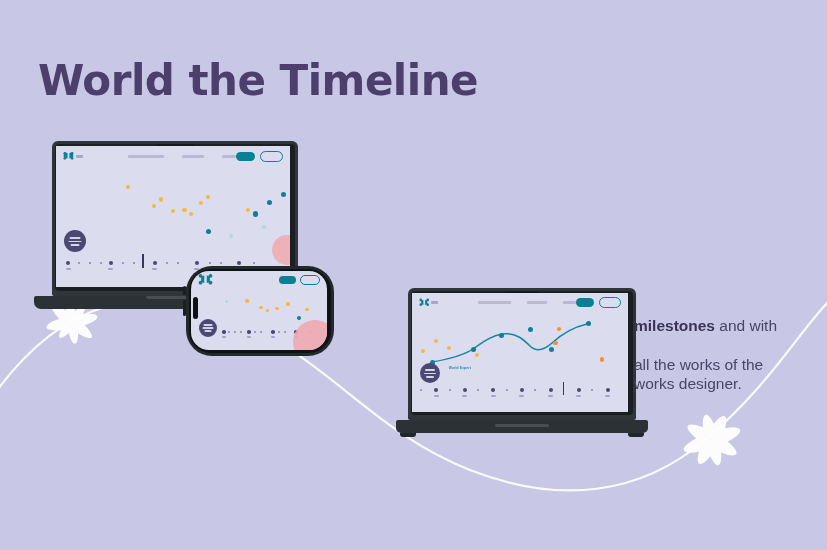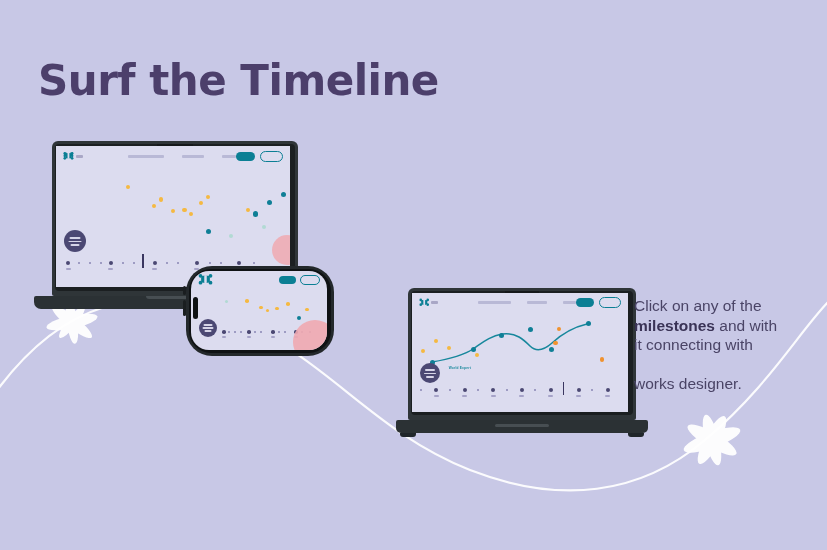--- a/index.html
+++ b/index.html
@@ -58,21 +58,21 @@
   .phone-inner{position:absolute;background:#0f1214;border-radius:22px;}
   .phone-screen{border-radius:18px;}
   .phone-btn{position:absolute;background:#1a1e20;border-radius:2px;}
   .phone-notch{position:absolute;background:#101315;border-radius:10px;}
 </style>
 </head>
 <body style="background: rgb(200, 200, 230);">
 
 <div class="stage">
 
-  <div id="headline">Surf the Timeline</div>
+  <div id="headline">World the Timeline</div>
 
   <svg class="deco" width="827" height="550" viewBox="0 0 827 550">
     <path d="M -10 400 C 60 300 140 280 235 320 C 330 360 370 430 470 470
              C 560 505 640 495 705 440 C 770 385 800 330 830 300" fill="none" stroke="#ffffff" stroke-width="2.2" opacity="0.92"></path>
 
     <g transform="translate(72,322)" opacity="0.95">
       <ellipse cx="0" cy="0" rx="26" ry="6.5" fill="#ffffff" transform="rotate(-12)"></ellipse>
       <ellipse cx="0" cy="0" rx="25" ry="6" fill="#ffffff" transform="rotate(38)"></ellipse>
       <ellipse cx="0" cy="0" rx="22" ry="5.5" fill="#ffffff" transform="rotate(82)"></ellipse>
       <ellipse cx="0" cy="0" rx="20" ry="5" fill="#ffffff" transform="rotate(128)"></ellipse>
@@ -330,20 +330,20 @@
     </div>
 
     <div class="base" style="left:396px;top:420px;width:252px;height:13px;border-radius:2px 2px 5px 5px;">
       <div class="base-notch" style="top:4px;width:54px;height:3px;border-radius:2px;"></div>
     </div>
     <div class="foot" style="left:400px;top:433px;width:16px;height:4px;border-radius:0 0 3px 3px;"></div>
     <div class="foot" style="left:628px;top:433px;width:16px;height:4px;border-radius:0 0 3px 3px;"></div>
   </div>
 
   <div id="callout">
-    <span>Click on any of the</span><br>
+    <br>
     <b>milestones</b><span> and with</span><br>
-    <span>it connecting with</span><br>
     <br>
+    <span>all the works of the</span><br>
     <span>works designer.</span>
   </div>
 
 </div>
 
 </body></html>

